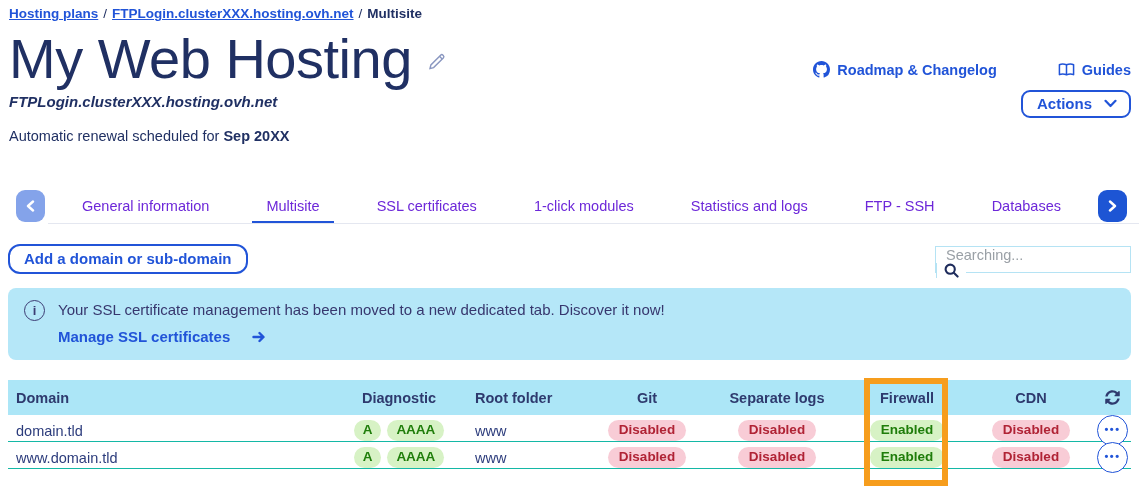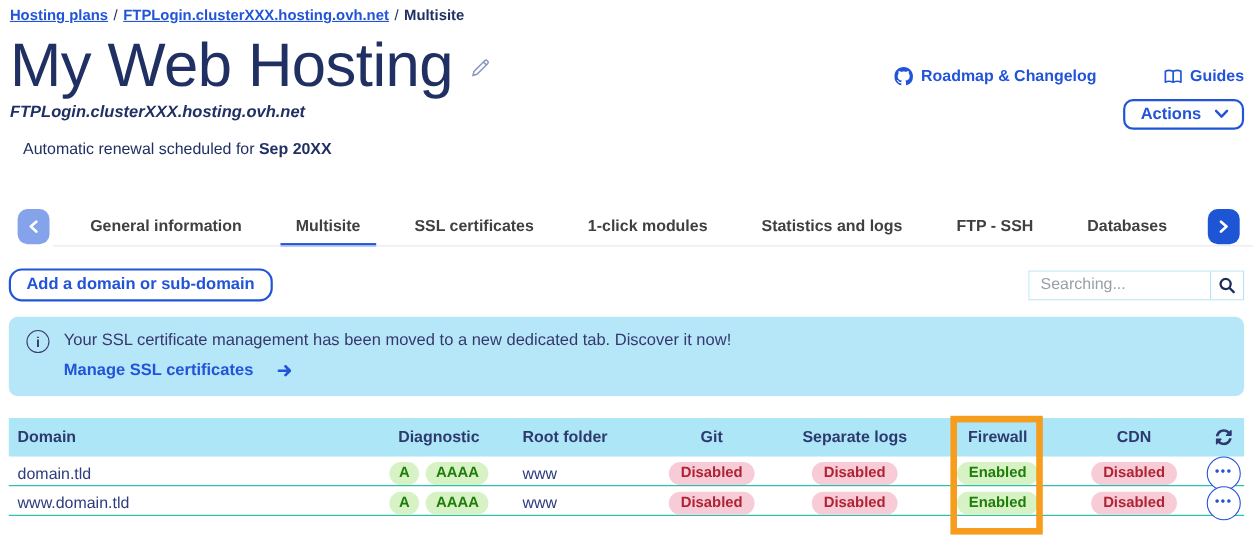--- a/index.html
+++ b/index.html
@@ -11,51 +11,51 @@
   .breadcrumb a { color:#2154d8; text-decoration:underline; cursor:pointer; }
   .breadcrumb .sep { margin:0 5px; font-weight:400; }
   .breadcrumb .current { font-weight:600; }
 
   
   .page-head { display:flex; justify-content:space-between; padding:0 8px 0 9px; margin-top:12px; }
   .title-row { display:flex; align-items:center; gap:14px; }
   h1 { font-size:56px; font-weight:300; color:#203063; line-height:52px; letter-spacing:-0.5px; }
   .pencil { margin-top:6px; cursor:pointer; }
   .subtitle { font-style:italic; font-weight:700; font-size:15px; margin-top:8px; }
-  .renewal { font-size:14.5px; margin-top:18px;margin-left:12px; }
+  .renewal { font-size:14.5px; margin-top:18px; }
   .head-right { margin-top:28px; display:flex; flex-direction:column; align-items:flex-end; }
   .links-row { display:flex; align-items:center; gap:18px; }
   .head-link { display:inline-flex; align-items:center; gap:7px; color:#2154d8;
     font-weight:700; font-size:14.5px; text-decoration:none; cursor:pointer; }
   .head-link + .head-link { margin-left:16px;padding-left:27px; }
   .actions-btn { margin-top:12px; display:inline-flex; align-items:center; gap:12px;
     border:2px solid #2154d8; border-radius:9px; background:#fff; color:#2154d8;
     font-weight:700; font-size:15px; padding:3px 12px 4px 14px; cursor:pointer;
     font-family:inherit; }
 
   
   .tabs-bar { position:relative; margin-top:46px; height:34px; }
   .tabs-bar::after { content:""; position:absolute; left:48px; right:0; bottom:0;
     height:1px; background:#e4e7f0; }
   .tab-scroll { position:absolute; top:0; width:29px; height:32px; border:none;
     border-radius:9px; display:flex; align-items:center; justify-content:center;
     cursor:pointer; z-index:2; }
   .tab-scroll.left { left:16px; background:#84a3ea; }
   .tab-scroll.right { right:12px; background:#1d55d4; }
   .tabs { display:flex; justify-content:space-between; margin:0 64px 0 68px; height:100%; }
-  .tab { display:flex; align-items:center; padding:0 14px; color:#404040; font-weight:700;
+  .tab { display:flex; align-items:center; padding:0 14px; color:#6d28d9; font-weight:400;
     font-size:14.5px; cursor:pointer; border-bottom:3px solid transparent; }
   .tab.active { border-bottom-color:#2154d8; }
 
   
   .toolbar { display:flex; justify-content:space-between; align-items:center;
     margin-top:20px; padding:0 8px; }
   .add-btn { border:2px solid #2154d8; border-radius:12px; background:#fff; color:#2154d8;
     font-weight:700; font-size:15px; padding:4px 14px 5px; cursor:pointer; font-family:inherit; }
-  .search { display:flex; width:196px; height:27px; border:1px solid #b5e3f4; background:#fff; }
+  .search { display:flex; width:196px; height:27px; border:1px solid #b5e3f4; background:#fff;flex-direction:column; }
   .search input { flex:1; border:none; outline:none; padding:0 10px; font-size:14.5px;
     color:#444; font-family:inherit; min-width:0; }
   .search input::placeholder { color:#9aa0a6; }
   .search-btn { width:30px; border:none; border-left:1px solid #b5e3f4; background:#fff;
     display:flex; align-items:center; justify-content:center; cursor:pointer; }
 
   
   .banner { margin:14px 8px 0; background:#b5e7f8; border-radius:8px; padding:13px 16px 14px; }
   .banner-row { display:flex; align-items:flex-start; gap:13px; }
   .info-icon { width:21px; height:21px; border:1.7px solid #3c3c74; border-radius:50%;

